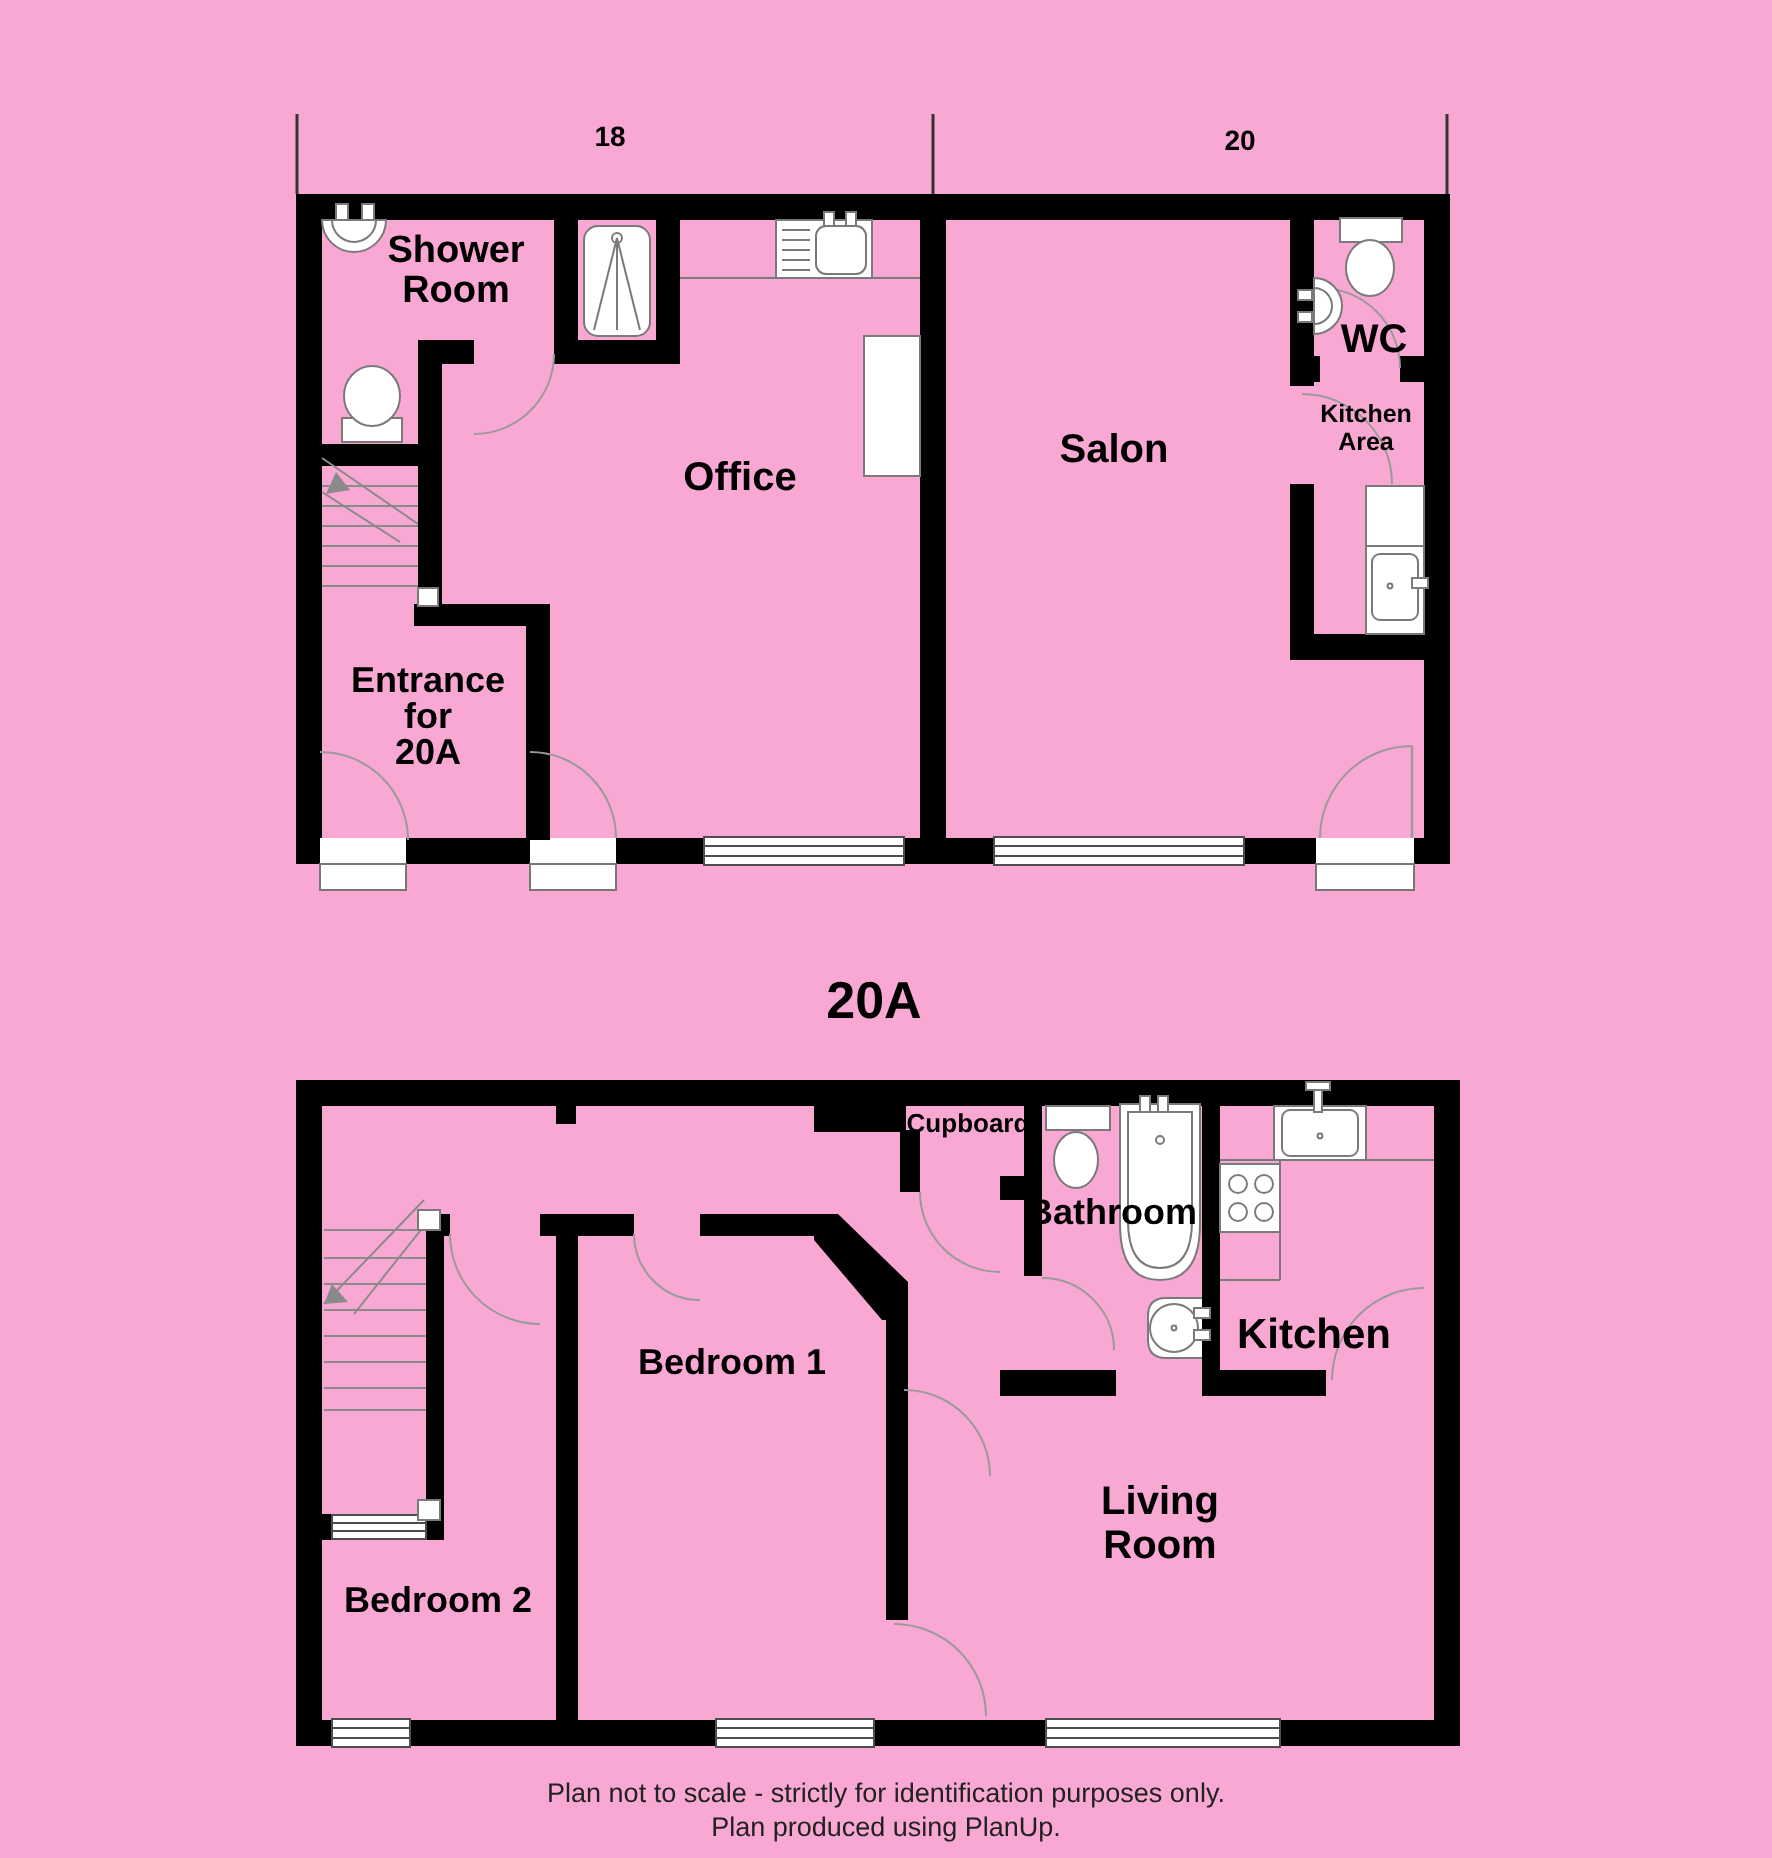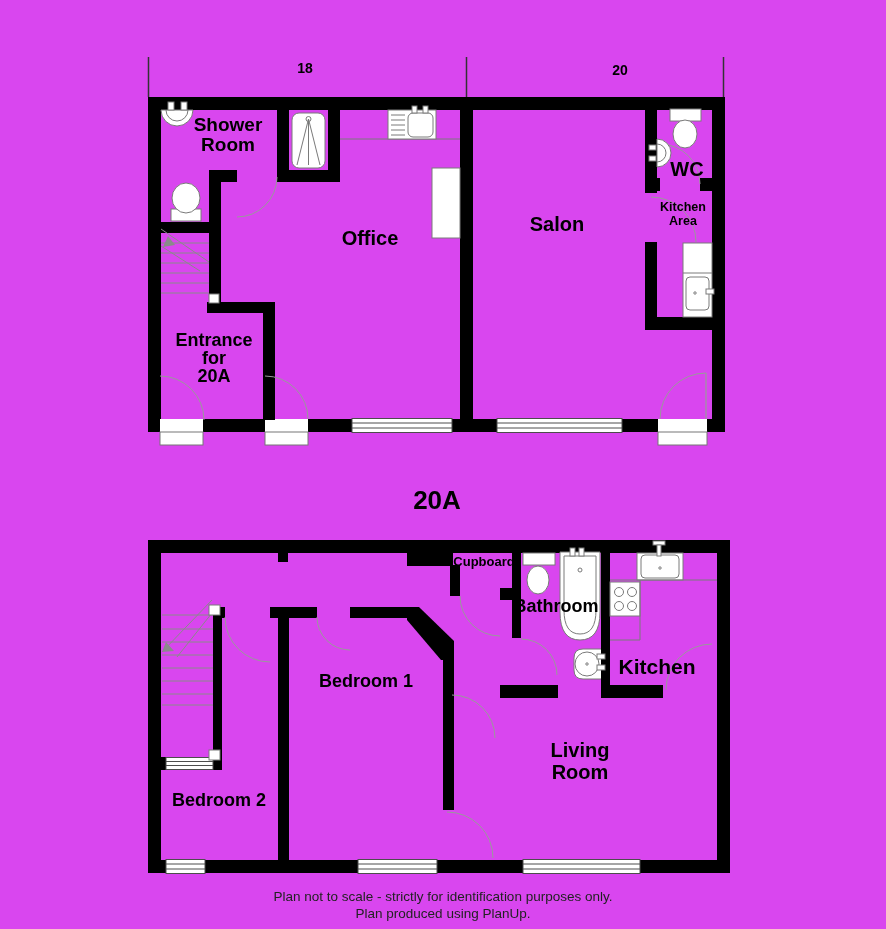--- a/index.html
+++ b/index.html
@@ -1,16 +1,16 @@
 <!DOCTYPE html>
 <html><head>
 <meta charset="utf-8">
 <style>
   html,body{margin:0;padding:0;background:#ffffff;}
-  #stage{position:relative;width:886px;height:929px;background:#d946ef;overflow:hidden;}
+  #stage{position:relative;width:886px;height:929px;background:#f9a8d4;overflow:hidden;}
   svg{position:absolute;left:0;top:0;}
   svg text{font-family:"Liberation Sans","DejaVu Sans",sans-serif;font-weight:bold;fill:#000;text-anchor:middle;}
   .wall{fill:#000;stroke:none;}
   .gap{fill:#fff;stroke:none;}
   .fx{fill:#fff;stroke:#7a7a7a;stroke-width:1;}
   .fxl{fill:none;stroke:#7a7a7a;stroke-width:1;}
   .arc{fill:none;stroke:#9a9a9a;stroke-width:1;}
   .leaf{fill:none;stroke:#9a9a9a;stroke-width:1.2;}
   .win{fill:#fff;stroke:#4d4d4d;stroke-width:1;}
   .winl{fill:none;stroke:#4d4d4d;stroke-width:1;}

